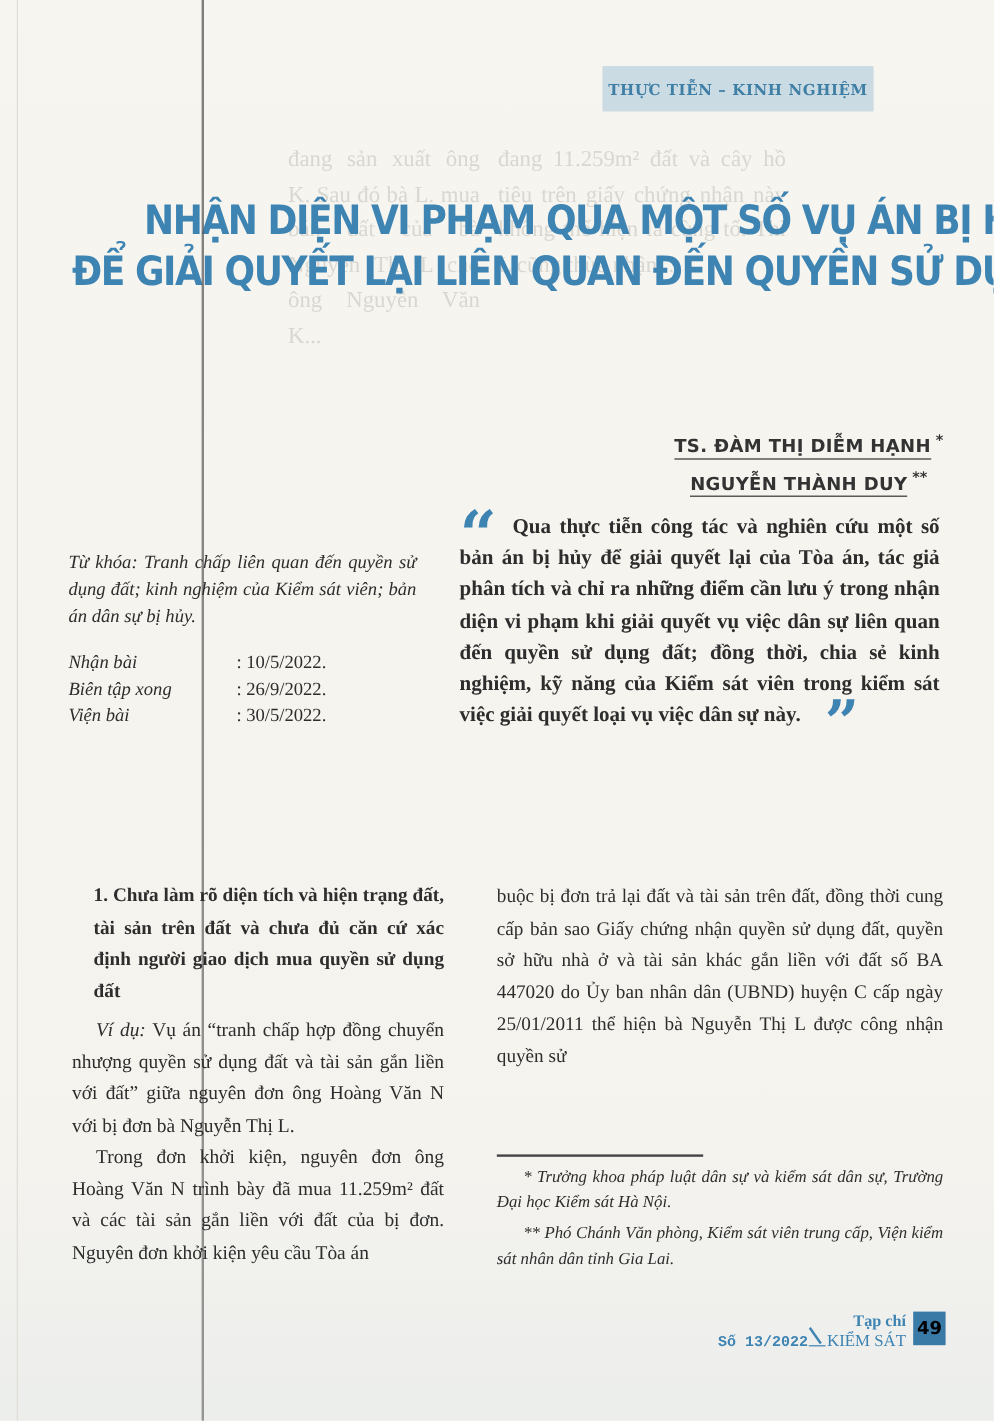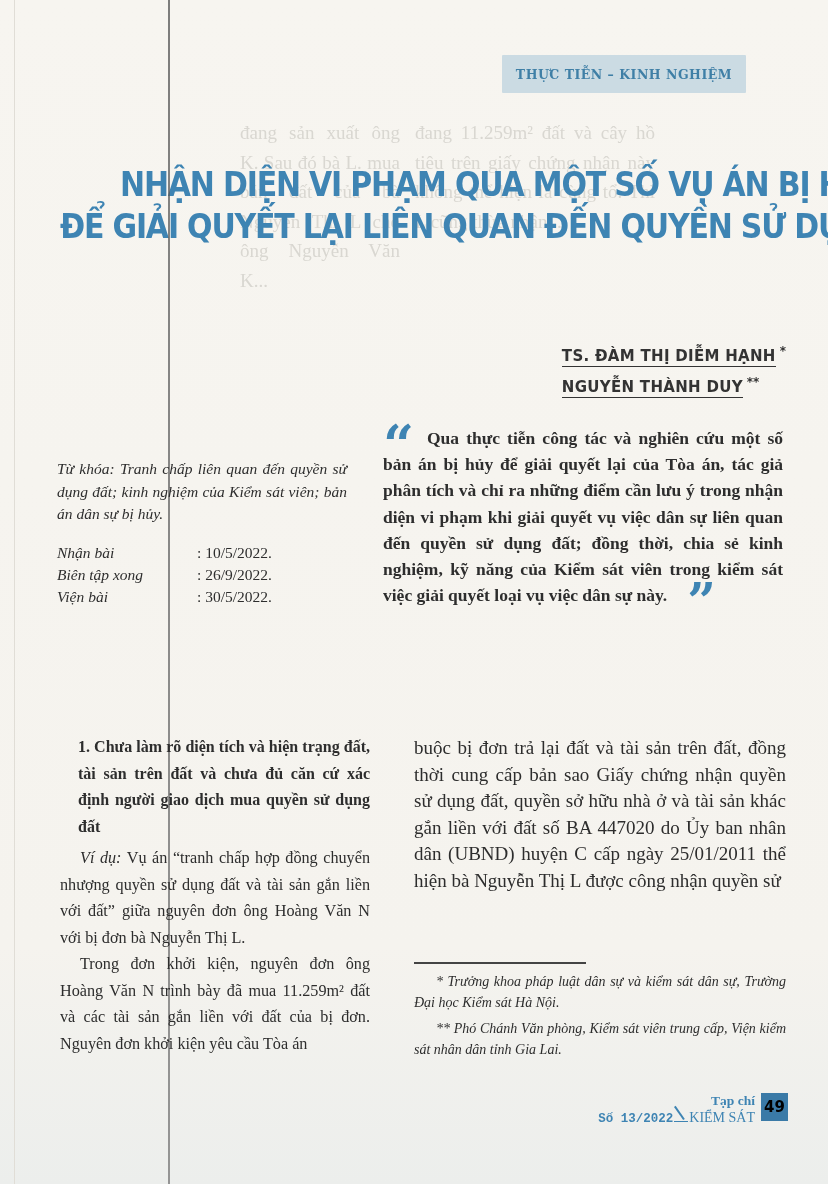--- a/index.html
+++ b/index.html
@@ -21,36 +21,36 @@
     .bleed-right { left: 415px; top: 118px; width: 240px; }
     .fold-line {
       position: absolute; left: 168px; top: 0; width: 1.5px; height: 1184px;
       background: linear-gradient(180deg, #555 0%, #666 50%, #777 100%);
       opacity: 0.75;
     }
     .left-edge {
       position: absolute; left: 14px; top: 0; width: 1px; height: 1184px; background: #e0ddd6;
     }
     .section-tag {
-      position: absolute; left: 502px; top: 55px; width: 244px; height: 38px;
+      position: absolute; left: 502px; top: 55px; width: 226px; height: 38px;
       background: #cbdbe3; border-radius: 1px;
       display: flex; align-items: center; justify-content: center;
       color: #3f7fa6; font-family: "DejaVu Serif", serif; font-weight: bold;
       font-size: 12.5px; letter-spacing: 0.5px;
     }
     .title {
       position: absolute; left: 60px; top: 168px; width: 740px;
       color: #3e84b3; font-family: "DejaVu Sans", sans-serif; font-weight: bold;
       text-align: center; line-height: 38px; font-size: 30px; letter-spacing: -1.2px;
       transform: scaleY(1.12);
     }
     .title-line { display: block; white-space: nowrap; }
     .title-line.l1 { padding-left: 60px; }
     .authors {
-      position: absolute; right: 42px; top: 338px; text-align: left;
+      position: absolute; right: 42px; top: 354px; text-align: center;
       font-family: "DejaVu Sans", sans-serif; font-weight: bold; font-size: 15px;
       color: #333; line-height: 26px;
     }
     .author { display: block; }
     .author .name { border-bottom: 1.5px solid #333; padding-bottom: 1px; letter-spacing: 0.3px; }
     .author .mark { font-size: 12px; vertical-align: super; margin-left: 4px; }
     .quote {
       position: absolute; left: 383px; top: 425px; width: 400px;
       font-weight: bold; font-size: 17.5px; line-height: 26.2px; text-align: justify;
       color: #2d2d2d;
@@ -79,21 +79,21 @@
       font-weight: bold; font-size: 16px; line-height: 26.5px; text-align: justify; color: #2d2d2d;
     }
     .body-left {
       position: absolute; left: 60px; top: 845px; width: 310px;
       font-size: 16.2px; line-height: 26.5px; text-align: justify; color: #2d2d2d;
     }
     .para { text-indent: 20px; margin: 0; }
     .ex-label { font-style: italic; }
     .body-right {
       position: absolute; left: 414px; top: 735px; width: 372px;
-      font-size: 19px; line-height: 26.6px; text-align: justify; color: #2d2d2d;
+      font-size: 16px; line-height: 26.6px; text-align: justify; color: #2d2d2d;
     }
     .fn-rule {
       position: absolute; left: 414px; top: 962px; width: 172px; height: 1.5px; background: #444;
     }
     .footnotes {
       position: absolute; left: 414px; top: 972px; width: 372px;
       font-style: italic; font-size: 14px; line-height: 20.5px; text-align: justify; color: #2d2d2d;
     }
     .footnote { text-indent: 22px; margin: 0 0 6px 0; }
     .footer {

